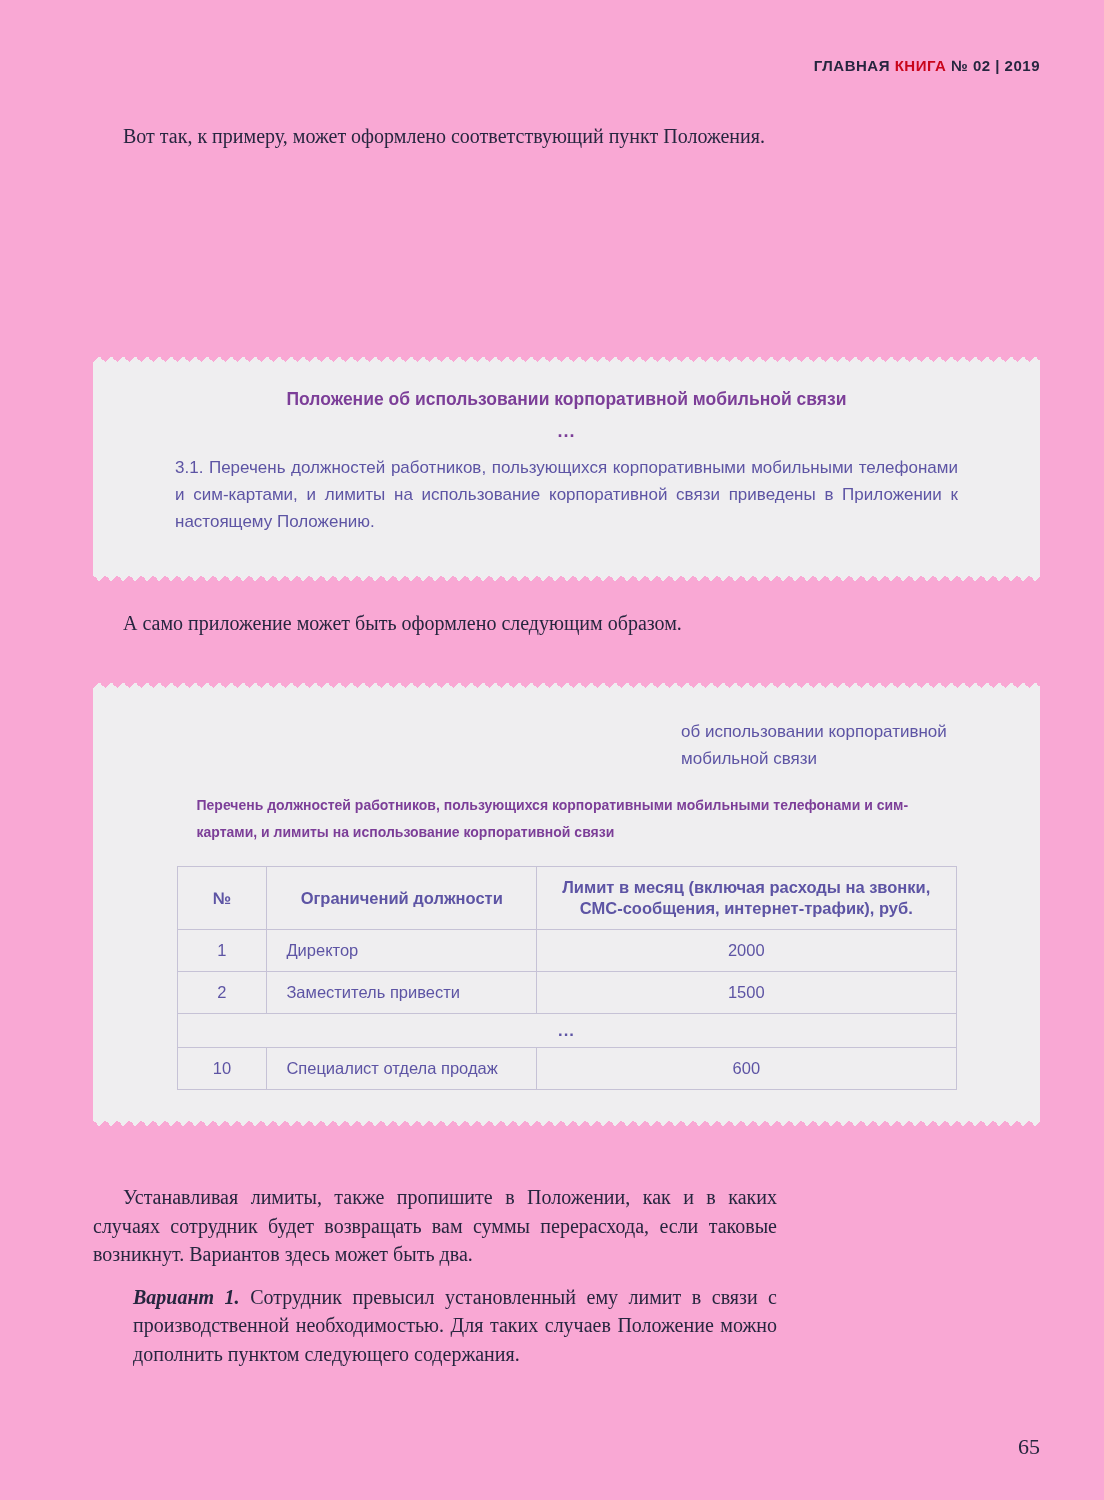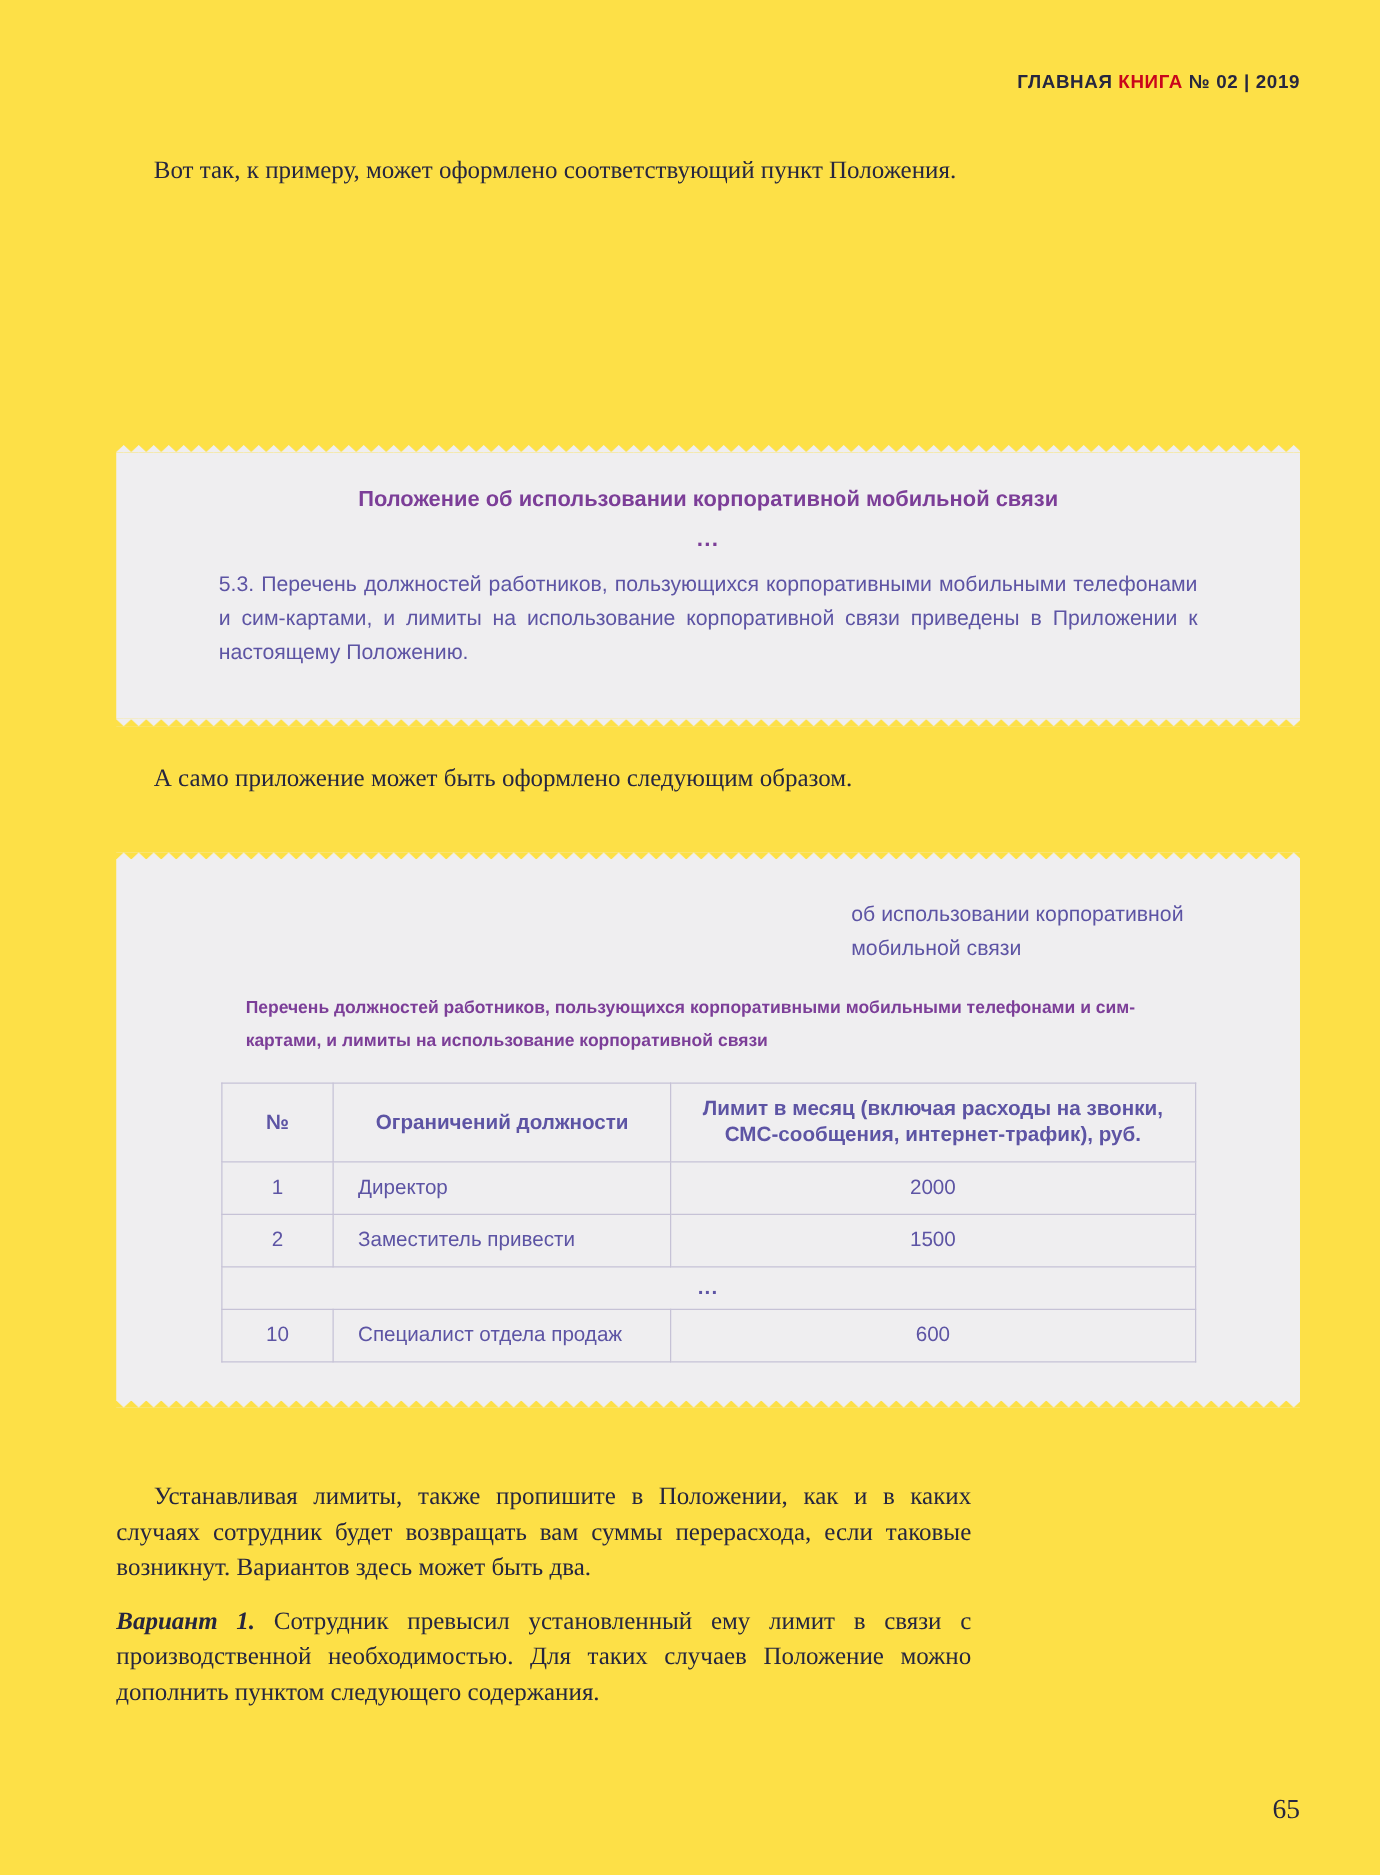--- a/index.html
+++ b/index.html
@@ -1,21 +1,21 @@
 <!DOCTYPE html>
 <html lang="ru"><head>
 <meta charset="utf-8">
 <style>
   * { margin:0; padding:0; box-sizing:border-box; }
   html,body { background:#ffffff; }
   .page {
     position:relative;
     width:1104px; height:1500px;
     margin:0 auto;
-    background:#fde047;
+    background:#f9a8d4;
     font-family:"Liberation Serif", serif;
     color:#26263f;
     overflow:hidden;
   }
 
   
   .masthead {
     position:absolute; top:57px; right:64px;
     font-family:"Liberation Sans", sans-serif;
     font-size:15px; font-weight:bold; letter-spacing:0.5px;
@@ -27,21 +27,21 @@
   
   .body-p {
     font-size:20px; line-height:28.5px;
     text-align:justify;
     color:#26263f;
   }
   .indent { text-indent:30px; }
   .tb-top { position:absolute; left:93px; top:122px; width:684px; }
   .p3 { position:absolute; left:93px; top:609px; width:684px; }
   .tb-bottom { position:absolute; left:93px; top:1183px; width:684px; }
-  .p5 { margin-top:14px; }
+  .p5 { margin-top:14px;margin-left:40px; }
   .variant-lead { font-weight:bold; font-style:italic; }
 
   
   .graybox { position:absolute; left:93px; width:947px; }
   .box1 { top:356px; }
   .box2 { top:682px; }
   .zz { height:6px; }
   .zz-top    { background: conic-gradient(from 135deg at 50% 0%,  #efeef0 0deg 90deg, rgba(0,0,0,0) 90deg) 0 0 / 12px 6px repeat; }
   .zz-bottom { background: conic-gradient(from -45deg at 50% 100%, #efeef0 0deg 90deg, rgba(0,0,0,0) 90deg) 0 0 / 12px 6px repeat; }
   .graybox-body {
@@ -134,21 +134,21 @@
 
   <div class="tb-top">
     <p class="body-p indent">Вот так, к примеру, может оформлено соответствующий пункт Положения.</p>
   </div>
 
   <div class="graybox box1">
     <div class="zz zz-top"></div>
     <div class="graybox-body box1-body">
       <div class="box-title">Положение об использовании корпоративной мобильной связи</div>
       <div class="box-dots">...</div>
-      <div class="box-clause">5.3. Перечень должностей работников, пользующихся корпоративными мобильными телефонами и сим-картами, и лимиты на использование корпоративной связи приведены в Приложении к настоящему Положению.</div>
+      <div class="box-clause">3.1. Перечень должностей работников, пользующихся корпоративными мобильными телефонами и сим-картами, и лимиты на использование корпоративной связи приведены в Приложении к настоящему Положению.</div>
     </div>
     <div class="zz zz-bottom"></div>
   </div>
 
   <p class="body-p indent p3">А само приложение может быть оформлено следующим образом.</p>
 
   <div class="graybox box2">
     <div class="zz zz-top"></div>
     <div class="graybox-body box2-body">
 

